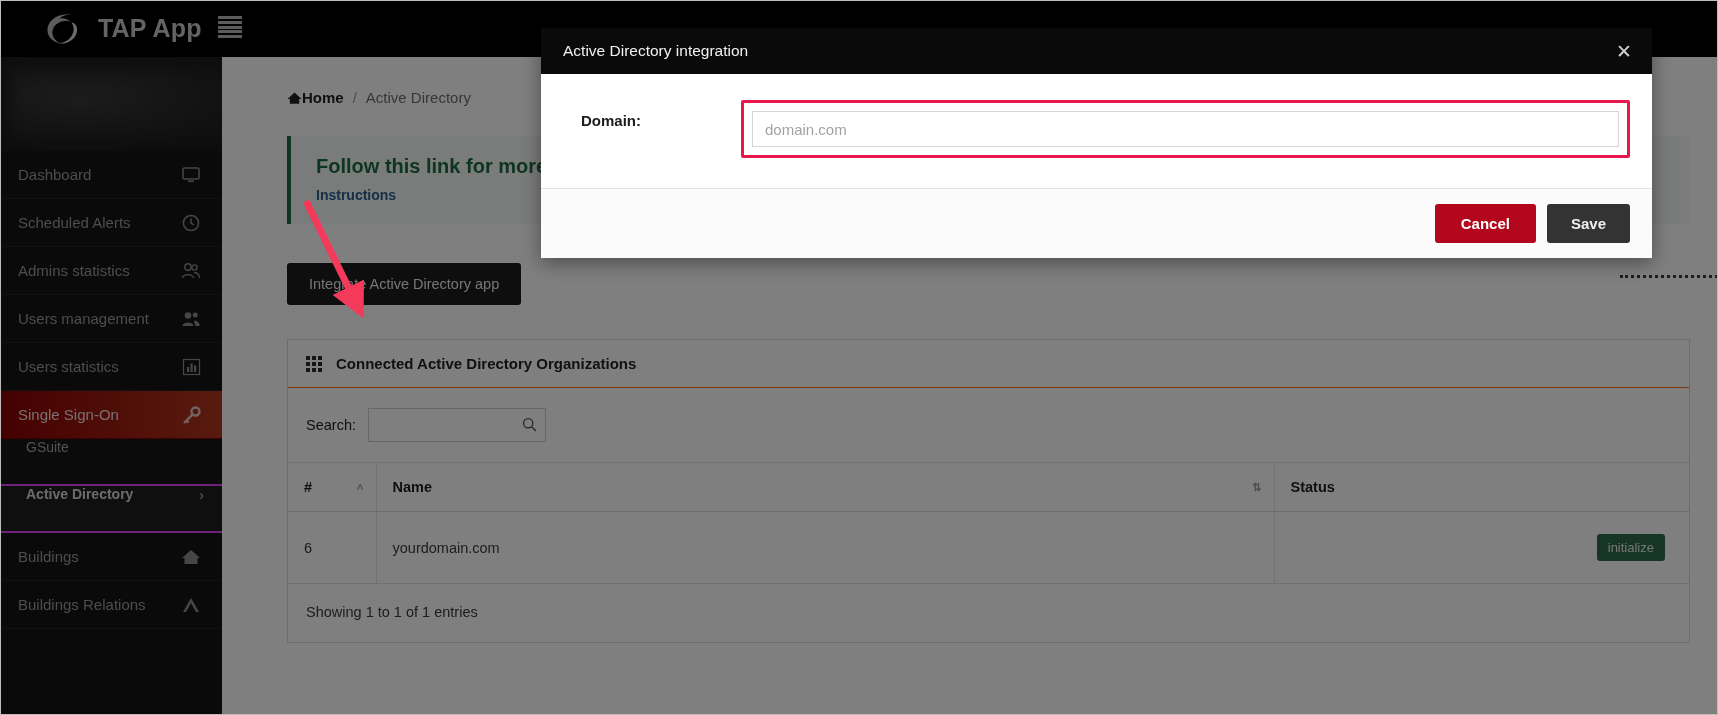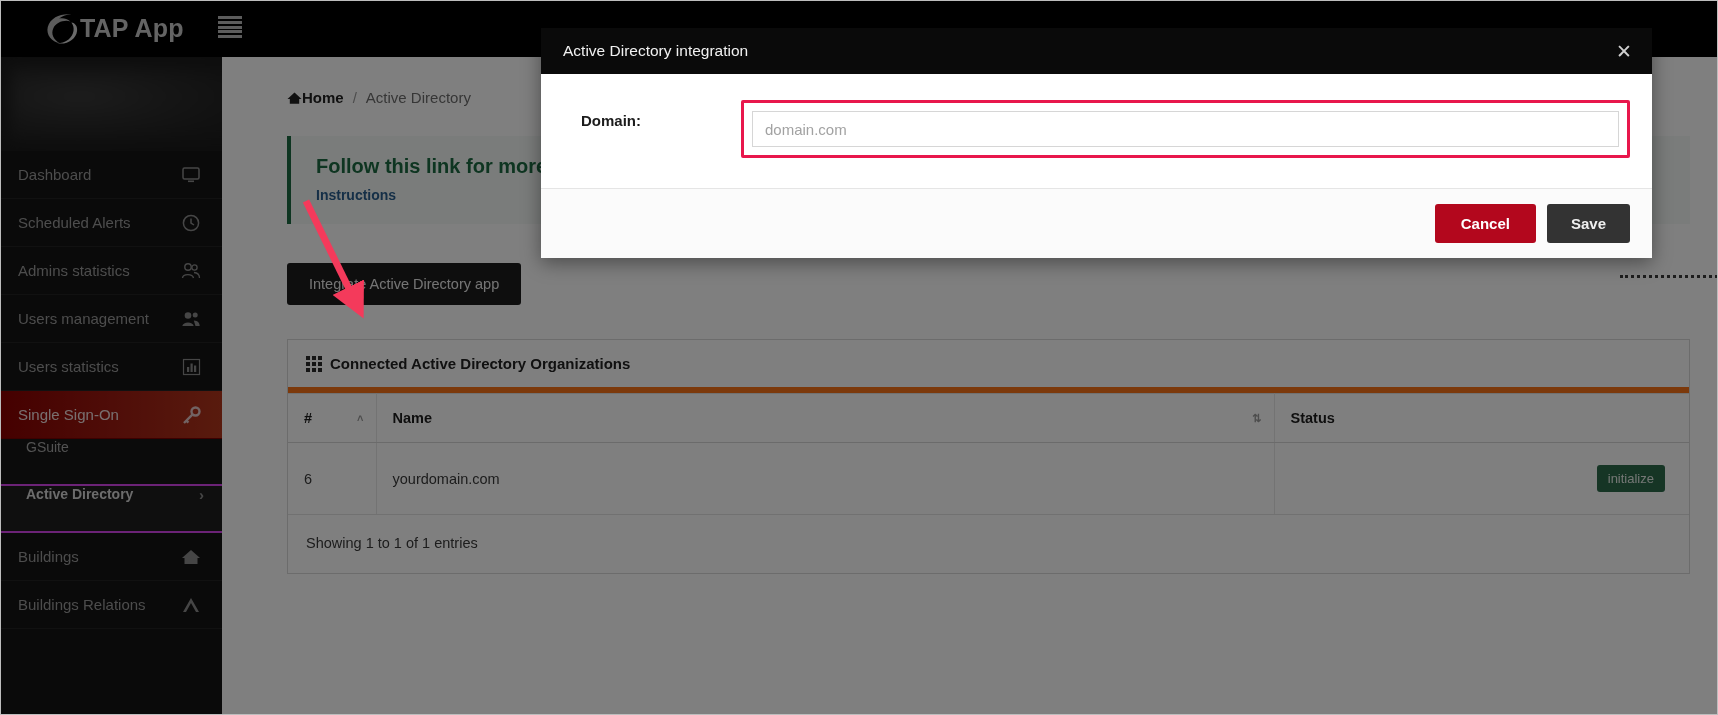--- a/index.html
+++ b/index.html
@@ -18,21 +18,21 @@
 
   
   .topbar {
     position: absolute; top: 0; left: 0;
     width: 1718px; height: 57px;
     background: #000000;
     z-index: 30;
   }
   .brand {
     position: absolute; left: 42px; top: 0; height: 57px;
-    display: flex; align-items: center; gap: 0;
+    display: flex; align-items: center; gap: 18px;
   }
   .brand-logo { width: 38px; height: 34px; display: block; }
   .brand-text {
     color: #c9c9c9; font-size: 25px; font-weight: bold; letter-spacing: .2px;
   }
   .hamburger {
     position: absolute; left: 218px; top: 16px;
     width: 24px; height: 22px;
     display: flex; flex-direction: column; justify-content: space-between;
     cursor: pointer;
@@ -133,23 +133,23 @@
     font-family: "Liberation Sans", sans-serif;
   }
 
   .panel {
     margin: 34px 28px 0 28px;
     border: 1px solid #d9d9d9;
     background: #ffffff;
     max-width: 1404px;
   }
   .panel-head {
-    display:flex; align-items:center; gap: 8px;
+    display:flex; align-items:center; gap: 14px;
     padding: 15px 18px;
-    border-bottom: 6px solid #f97316;
+    border-bottom: 1px solid #f97316;
     font-size: 15px; color: #222; font-weight: bold;
   }
   .grid-icon { display:grid; grid-template-columns: repeat(3, 4px); grid-template-rows: repeat(3, 4px); gap: 2px; }
   .grid-icon i { display:block; width:4px; height:4px; background:#2a2a2a; }
 
   .search-row {
     display:flex; align-items:center; gap: 12px;
     padding: 20px 18px 20px 18px;
   }
   .search-label { font-size: 14.5px; color:#222; }
@@ -444,20 +444,32 @@
             <i></i>
             <i></i>
             <i></i>
             <i></i>
             <i></i>
             <i></i>
         </span>
         <span>Connected Active Directory Organizations</span>
       </div>
 
+      <div class="search-row">
+        <span class="search-label">Search:</span>
+        <span class="search-wrap">
+          <input class="search-input" type="text" value="" placeholder="" style="">
+          <span class="search-ico">
+            <svg width="15" height="15" viewBox="0 0 15 15">
+                <circle cx="6.2" cy="6.2" r="4.6" fill="none" stroke="currentColor" stroke-width="1.4"></circle>
+                <path d="M9.7 9.7 L14 14" stroke="currentColor" stroke-width="1.4"></path>
+              </svg>
+          </span>
+        </span>
+      </div>
 
       <table class="dt">
         <thead>
           <tr>
             <th class="col-hash">
               <span>#</span>
               <span class="sorter">˄</span>
             </th>
             <th class="col-name">
               <span>Name</span>

